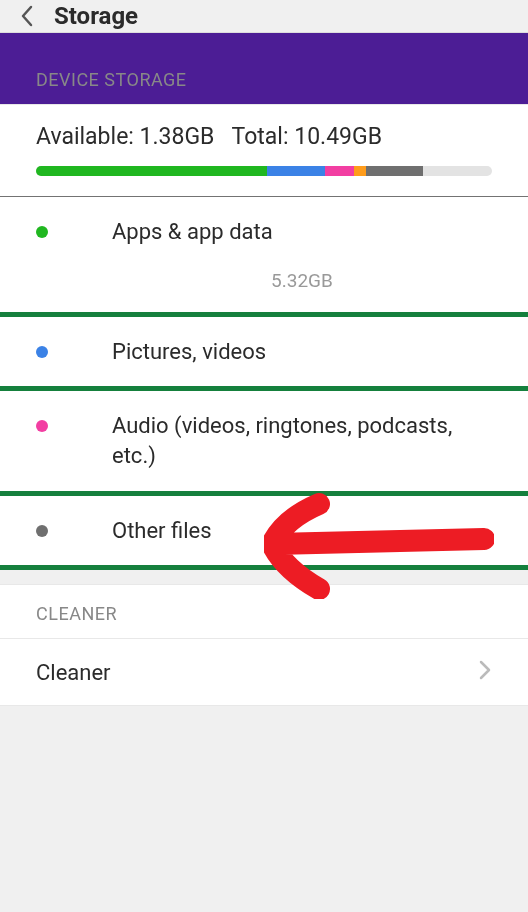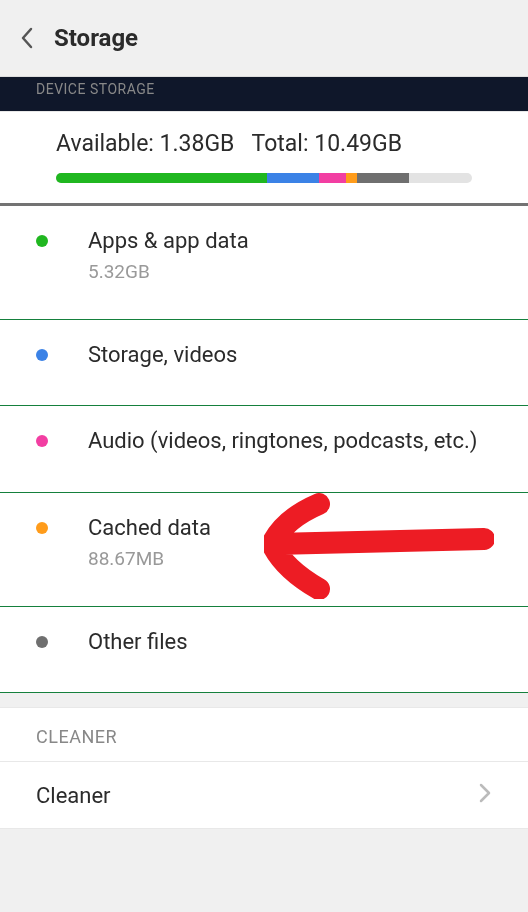--- a/index.html
+++ b/index.html
@@ -7,21 +7,21 @@
       font-family: -apple-system, BlinkMacSystemFont, "Segoe UI", Roboto, Helvetica, Arial, sans-serif;
       background: #f0f0f0;
       width: 528px;
       height: 912px;
       overflow: hidden;
       position: relative;
     }
     .header {
       display: flex;
       align-items: center;
-      padding: 24px 14px;
+      padding: 2px 14px;
       background: #f0f0f0;
       border-bottom: 1px solid #ddd;
     }
     .back-icon {
       width: 26px;
       height: 26px;
       display: flex;
       align-items: center;
       justify-content: center;
       margin-right: 14px;
@@ -29,70 +29,72 @@
     }
     .header-title {
       font-size: 24px;
       font-weight: 700;
       color: #2b2b2b;
     }
     .content {
       background: #fff;
     }
     .section-header {
-      padding: 4px 36px 14px;
-      font-size: 14px;
+      padding: 36px 36px 14px;
+      font-size: 18px;
       color: #888;
       letter-spacing: 0.5px;
-      background: #0f172a;
+      background: #4c1d95;
     }
     .summary-block {
-      padding: 18px 56px 20px;
+      padding: 18px 36px 20px;
       border-top: 1px solid #e8e8e8;
-      border-bottom: 3px solid #737373;
+      border-bottom: 1px solid #737373;
     }
     .summary-text {
       font-size: 23px;
       color: #2b2b2b;
       margin-bottom: 16px;
     }
     .bar-outer {
       width: 100%;
       height: 10px;
       background: #e3e3e3;
       border-radius: 5px;
       overflow: hidden;
       display: flex;
     }
     .bar-seg { height: 100%; }
     .list-item {
       display: flex;
       align-items: flex-start;
-      padding: 20px 36px 36px;
-      border-bottom: 1px solid #15803d;
+      padding: 20px 36px 20px;
+      border-bottom: 5px solid #15803d;
       cursor: pointer;
+      gap: 24px;
     }
     .dot {
       width: 12px;
       height: 12px;
       border-radius: 50%;
       margin-top: 9px;
       margin-right: 40px;
       flex-shrink: 0;
     }
     .item-text { flex: 1; }
     .item-title {
       font-size: 22px;
       color: #2b2b2b;
       line-height: 1.35;
     }
     .item-sub {
       font-size: 19px;
       color: #999;
-      margin-top: 4px;
+      margin-top: 22px;
+      text-align: center;
     }
     .spacer { height: 14px; background: #f0f0f0; }
     .cleaner-header {
       padding: 18px 36px 14px;
       font-size: 18px;
       color: #888;
       letter-spacing: 0.5px;
       background: #fff;
       border-top: 1px solid #e8e8e8;
     }
@@ -153,34 +155,27 @@
       <div class="list-item">
         <div class="dot" style="background: rgb(32, 183, 32);"></div>
         <div class="item-text">
           <div class="item-title">Apps &amp; app data</div>
           <div class="item-sub">5.32GB</div>
         </div>
       </div>
       <div class="list-item">
         <div class="dot" style="background: rgb(59, 130, 230);"></div>
         <div class="item-text">
-          <div class="item-title">Storage, videos</div>
+          <div class="item-title">Pictures, videos</div>
         </div>
       </div>
       <div class="list-item">
         <div class="dot" style="background: rgb(242, 62, 162);"></div>
         <div class="item-text">
           <div class="item-title">Audio (videos, ringtones, podcasts, etc.)</div>
-        </div>
-      </div>
-      <div class="list-item">
-        <div class="dot" style="background: rgb(255, 156, 27);"></div>
-        <div class="item-text">
-          <div class="item-title">Cached data</div>
-          <div class="item-sub">88.67MB</div>
         </div>
       </div>
       <div class="list-item">
         <div class="dot" style="background: rgb(111, 111, 111);"></div>
         <div class="item-text">
           <div class="item-title">Other files</div>
         </div>
       </div>
     </div>
 

